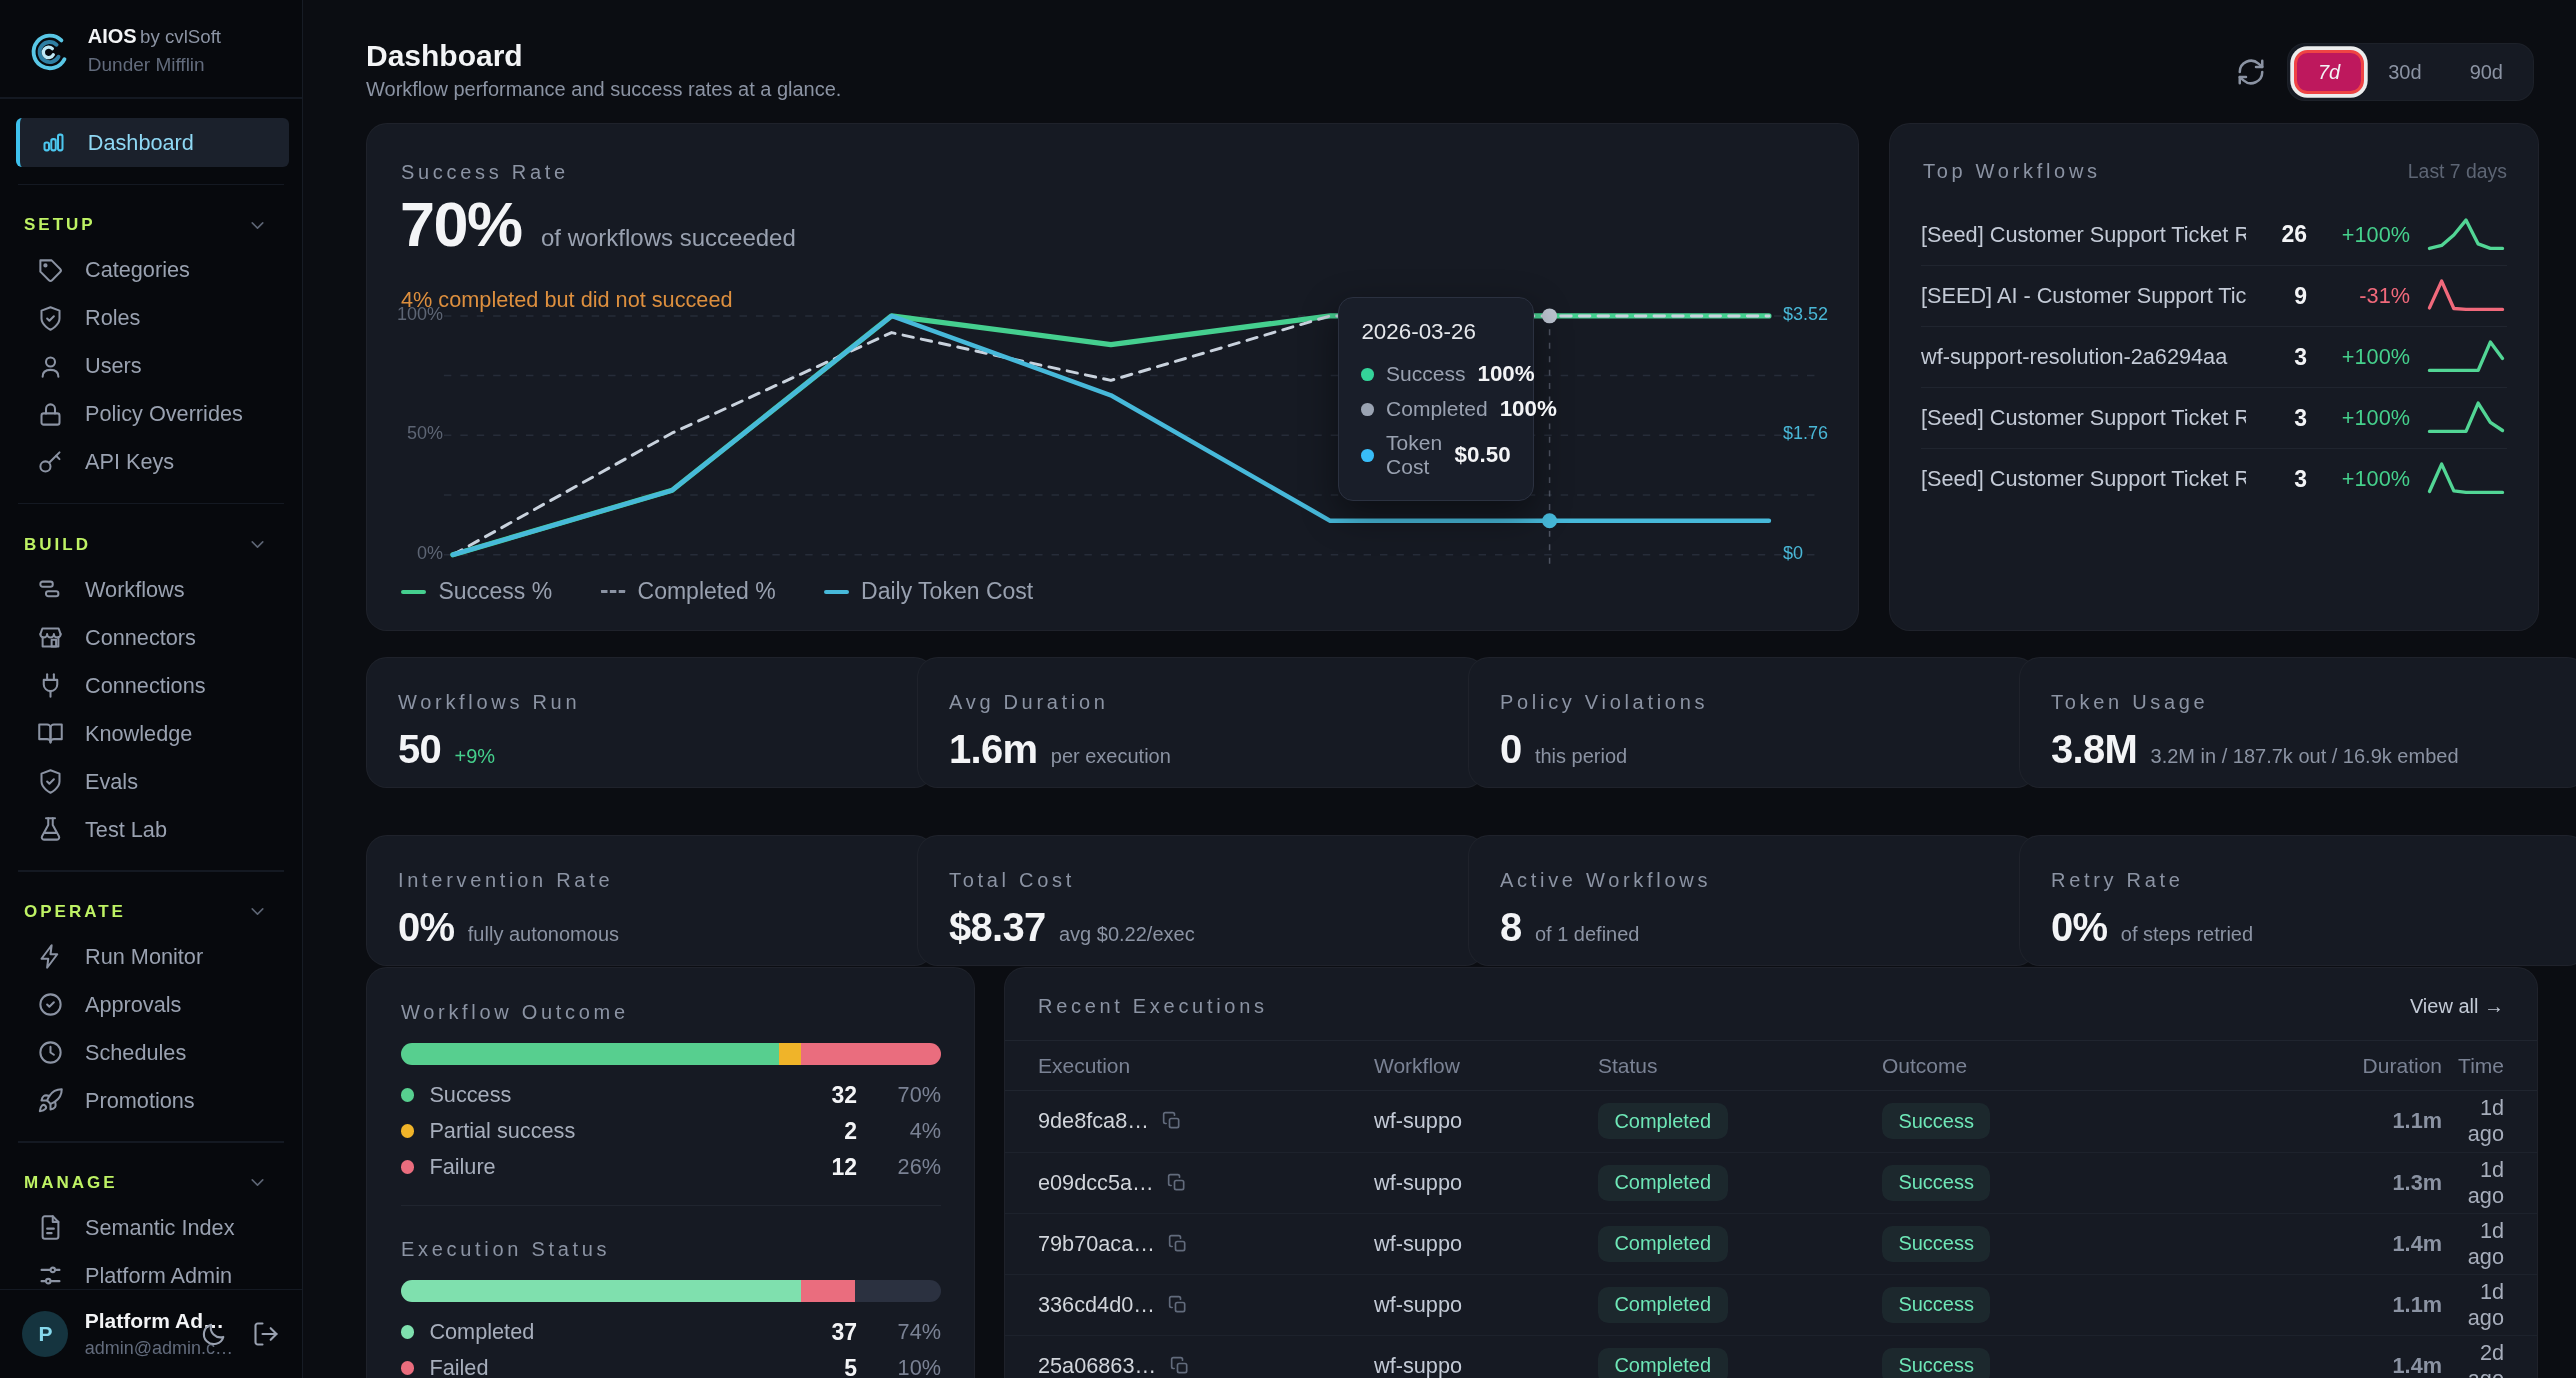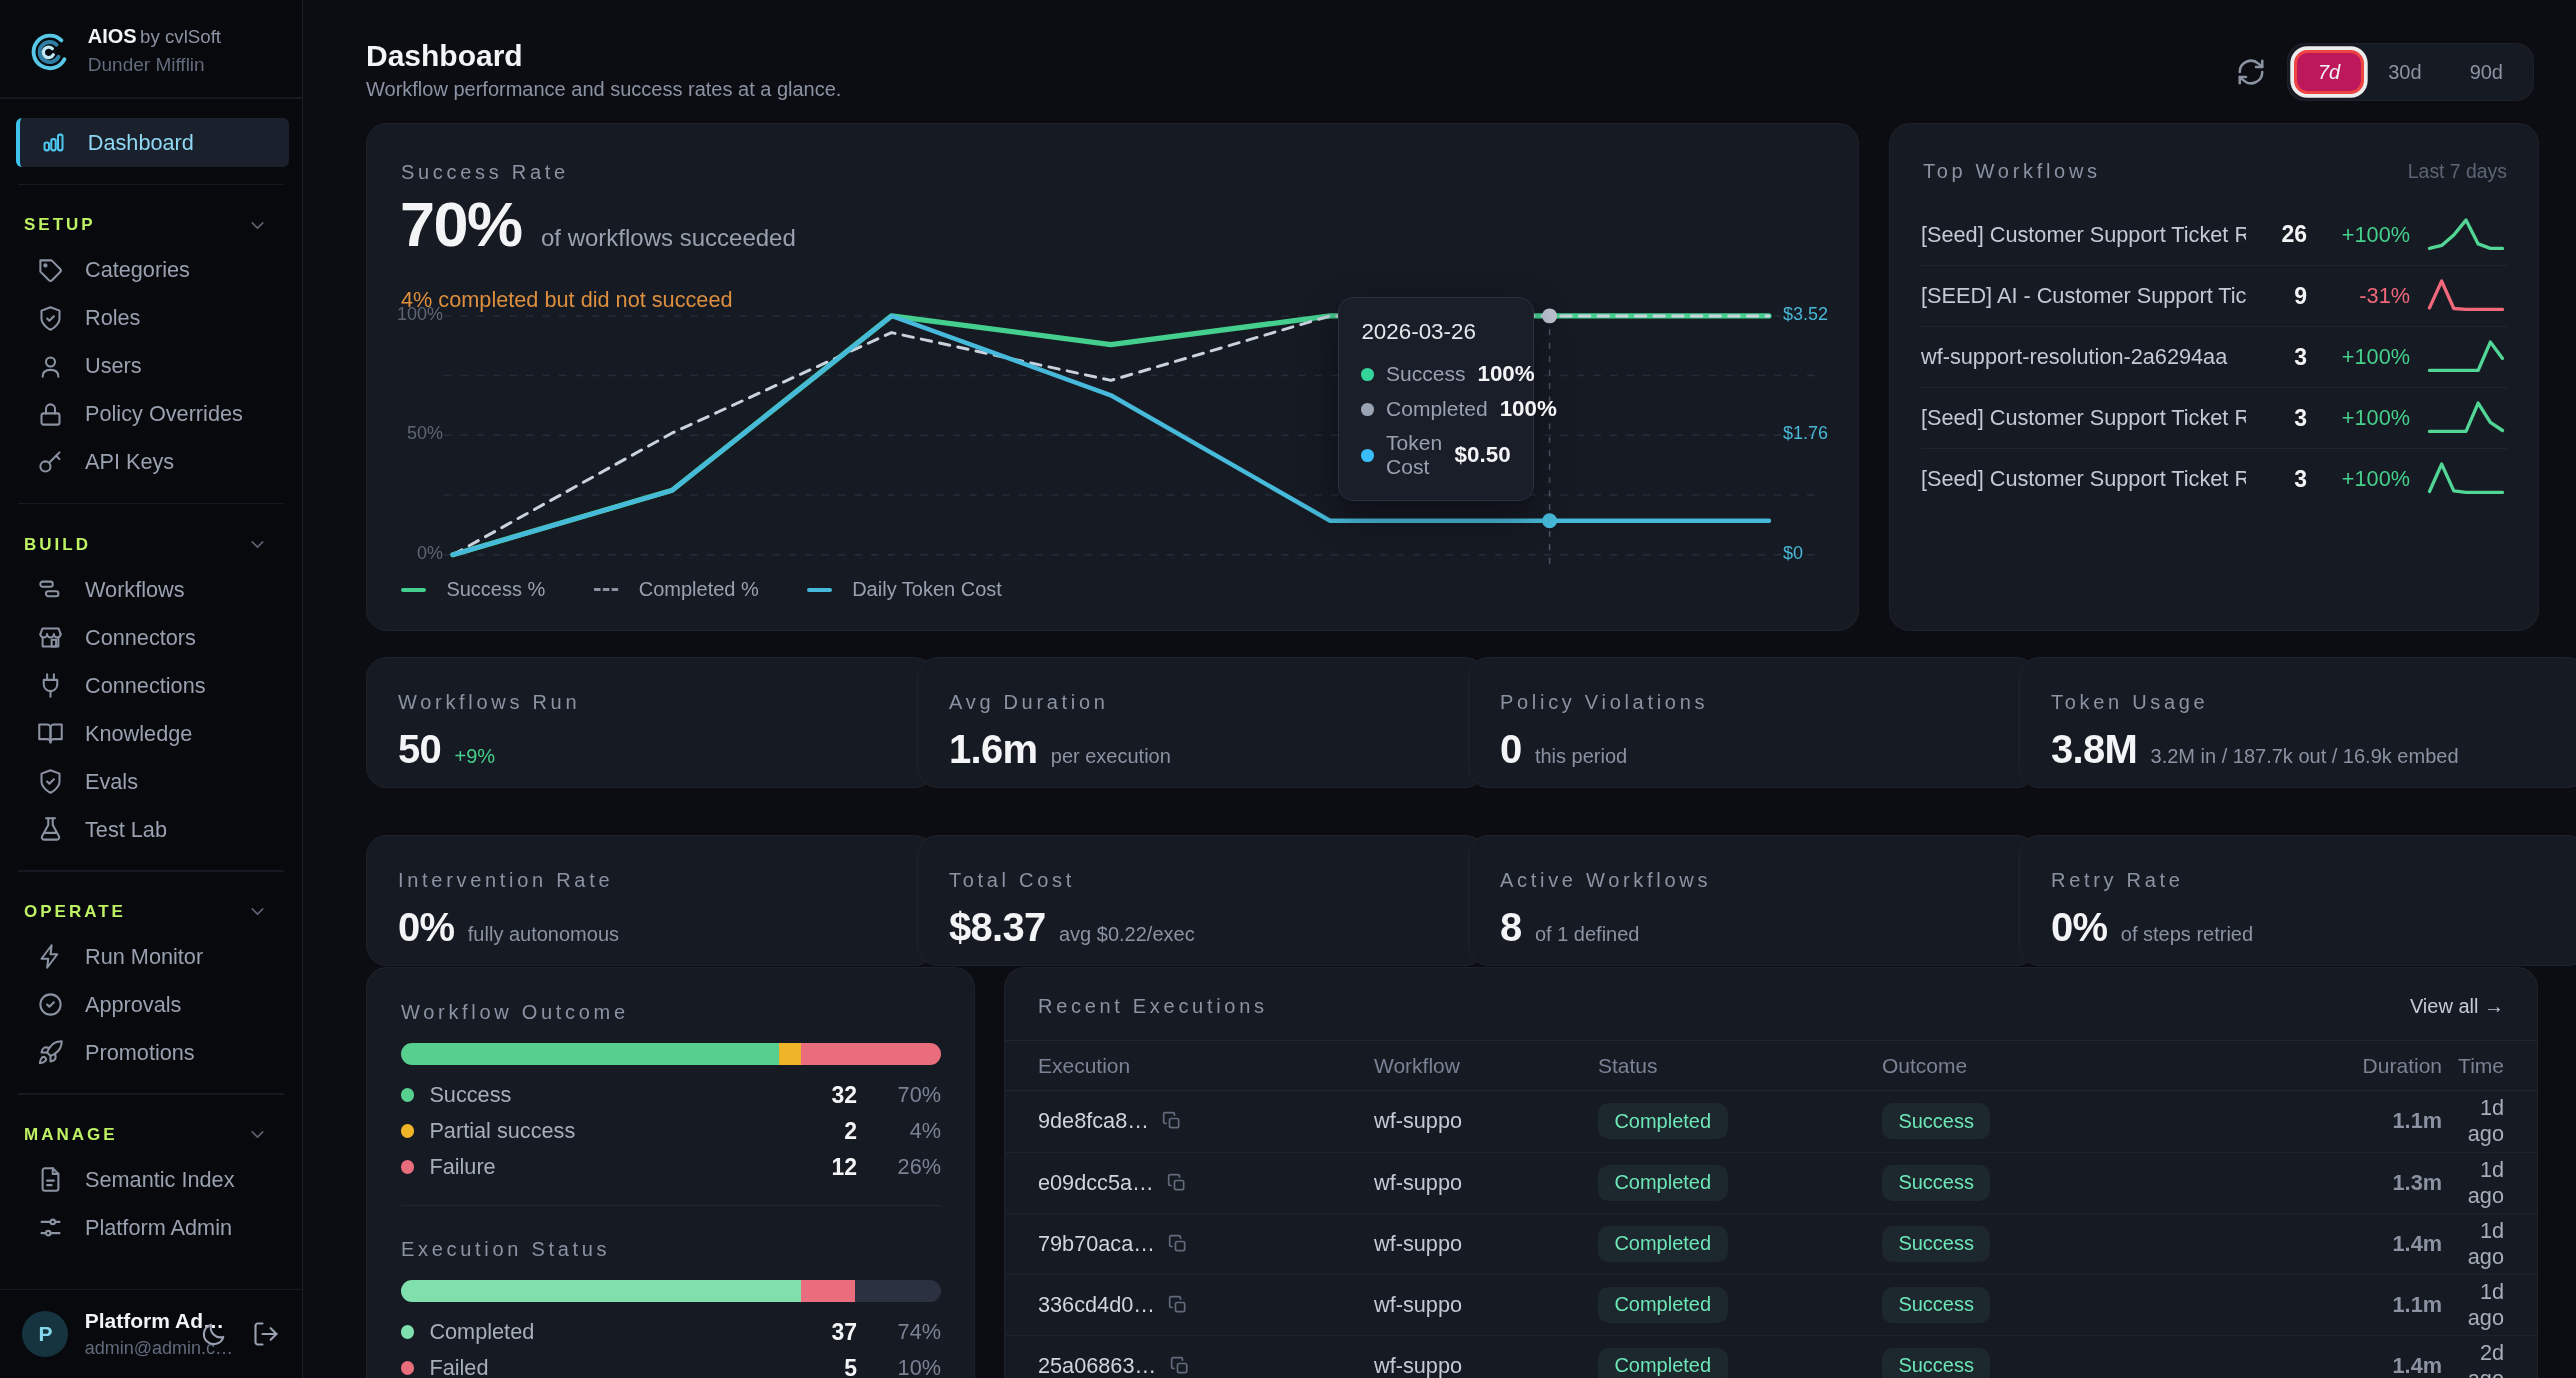--- a/index.html
+++ b/index.html
@@ -88,21 +88,21 @@
   #success-card { left:366px; top:123px; width:1493px; height:508px; }
   .sc-label { position:absolute; left:34px; top:37px; }
   .sc-value-row { position:absolute; left:33px; top:64px; display:flex; align-items:baseline; gap:19.4px; }
   .sc-value { font-size:63px; font-weight:700; color:#f3f4f6; letter-spacing:-1.5px; }
   .sc-caption { font-size:24px; color:#99a1b0; }
   .sc-warning { position:absolute; left:34px; top:163px; font-size:21.7px; color:#dd8f3e; }
   .axis-lab { position:absolute; font-size:18px; color:#5d6574; }
   .axis-lab.right { color:#49b7d6; }
   #main-chart { position:absolute; left:0; top:179px; }
   .legend { position:absolute; left:34px; top:454px; display:flex; align-items:center; gap:48px; }
-  .legend-item { display:flex; align-items:center; gap:20px; font-size:20px; color:#99a1b0; }
+  .legend-item { display:flex; align-items:center; gap:12px; font-size:23px; color:#99a1b0; }
   .legend-swatch { width:25.4px; height:0; border-top:4.5px solid; border-radius:2.2px; }
   .legend-swatch.dashed { border-top-style:dashed; border-top-width:3px; }
 
   .chart-tip {
     position:absolute; left:971px; top:173px; width:196px;
     background:#191e29; border:0.7px solid #2b3140; border-radius:15px;
     padding:21px 22.4px; box-shadow:0 13.4px 37px rgba(0,0,0,0.45); z-index:5;
   }
   .tip-title { font-size:22.4px; color:#e5e7eb; margin-bottom:16.4px; }
   .tip-row { display:flex; align-items:center; gap:12px; margin-top:9px; }
@@ -340,20 +340,29 @@
         <span>Run Monitor</span>
       </div>
       <div class="nav-item">
         <span class="ic">
           <svg viewBox="0 0 24 24" fill="none" stroke="currentColor" stroke-width="1.8" stroke-linecap="round" stroke-linejoin="round">
             <circle cx="12" cy="12" r="9"></circle>
             <path d="m9 12 2 2 4-4"></path>
           </svg>
         </span>
         <span>Approvals</span>
+      </div>
+      <div class="nav-item">
+        <span class="ic">
+          <svg viewBox="0 0 24 24" fill="none" stroke="currentColor" stroke-width="1.8" stroke-linecap="round" stroke-linejoin="round">
+            <circle cx="12" cy="12" r="9"></circle>
+            <path d="M12 7v5l3 2"></path>
+          </svg>
+        </span>
+        <span>Schedules</span>
       </div>
       <div class="nav-item">
         <span class="ic">
           <svg viewBox="0 0 24 24" fill="none" stroke="currentColor" stroke-width="1.8" stroke-linecap="round" stroke-linejoin="round">
             <path d="M4.5 16.5c-1.5 1.3-2 5-2 5s3.7-.5 5-2c.7-.8.7-2.1-.1-2.9a2.2 2.2 0 0 0-2.9-.1Z"></path>
             <path d="m12 15-3-3a22 22 0 0 1 2-4A12.9 12.9 0 0 1 22 2c0 2.7-.8 7.5-6 11a22 22 0 0 1-4 2Z"></path>
             <path d="M9 12H4s.5-3 2-4c1.6-1.1 5 0 5 0"></path>
             <path d="M12 15v5s3-.5 4-2c1.1-1.6 0-5 0-5"></path>
           </svg>
         </span>

